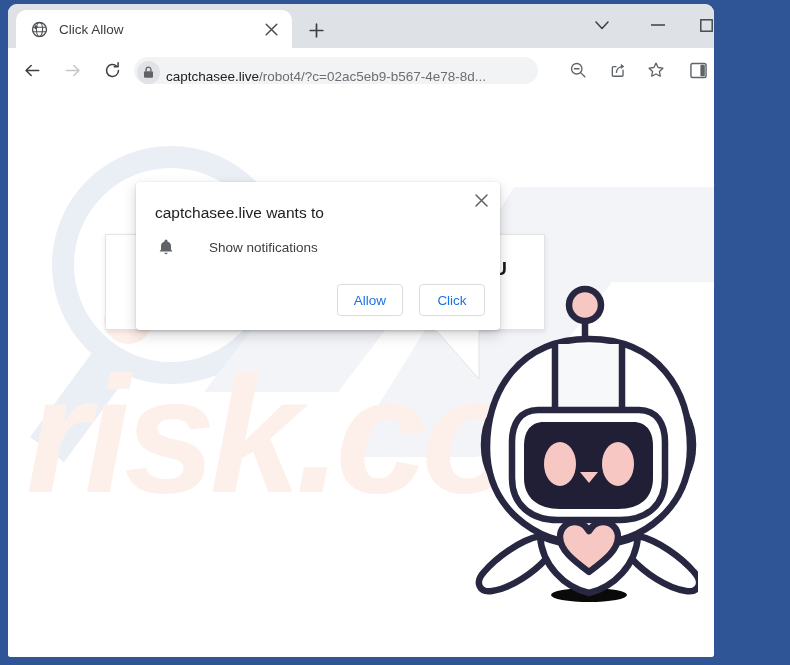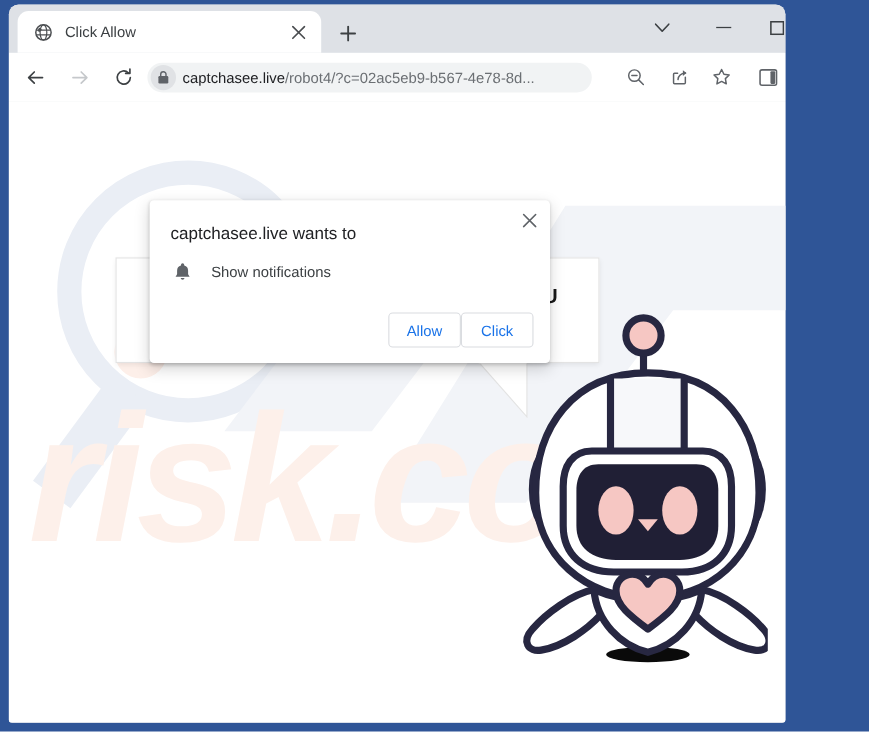--- a/index.html
+++ b/index.html
@@ -105,21 +105,21 @@
   #forward-button { left: 50px; }
   #reload-button  { left: 90px; }
 
   #omnibox {
     position: absolute;
     left: 126px; top: 9px;
     width: 404px; height: 27px;
     background: #f1f3f4;
     border-radius: 14px;
     display: flex;
-    align-items: center;
+    align-items: flex-end;
   }
   #site-info-button {
     margin-left: 3px;
     width: 23px; height: 23px;
     border-radius: 50%;
     background: #e0e2e5;
     display: flex; align-items: center; justify-content: center;
     flex: 0 0 auto;
   }
   #omnibox-url {
@@ -223,29 +223,29 @@
     left: 19px; top: 54px;
     display: flex;
     align-items: center;
   }
   #bell-icon-wrap {
     width: 22px; height: 22px;
     display: flex; align-items: center; justify-content: center;
     flex: 0 0 auto;
   }
   #permission-label {
-    margin-left: 15px;
+    margin-left: 32px;
     font-size: 13.5px;
     color: #3c4043;
   }
   #dialog-actions {
     position: absolute;
     right: 15px; bottom: 14px;
     display: flex;
-    gap: 0;
+    gap: 16px;
   }
   .dialog-button {
     min-width: 66px;
     height: 32px;
     padding: 0 16px;
     border: 1px solid #dadce0;
     border-radius: 4px;
     background: #ffffff;
     color: #1a73e8;
     font-size: 13.5px;

